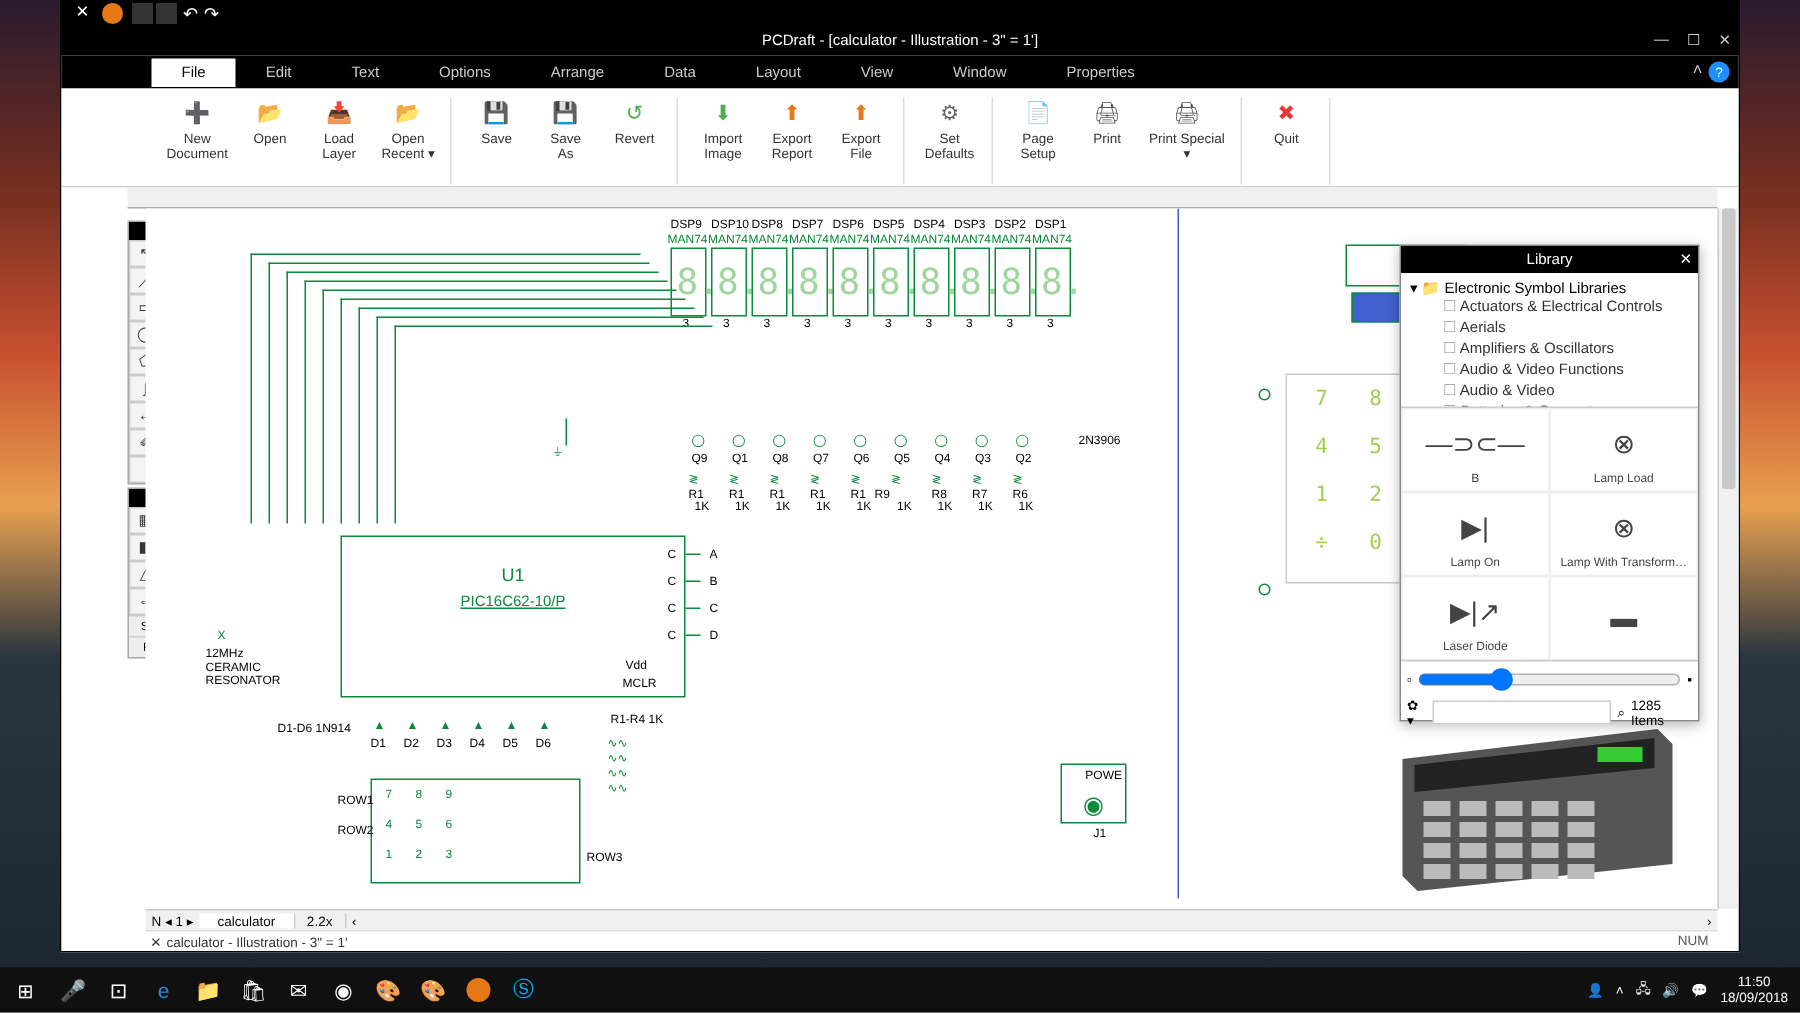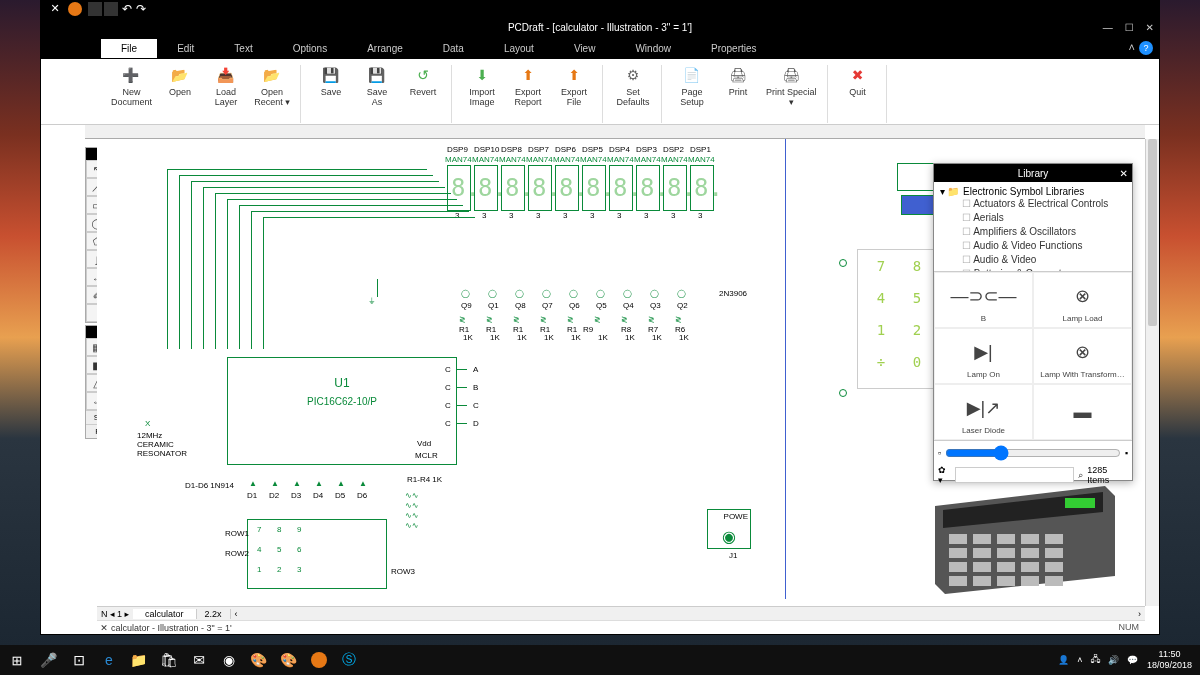--- a/index.html
+++ b/index.html
@@ -37,21 +37,21 @@
 
 
 .canvas-wrap { flex:1; position:relative; background:#fff; overflow:hidden; }
 .hruler { position:absolute; top:0; left:44px; right:14px; height:14px; background:#f0f0f0; border-bottom:1px solid #aaa; }
 .canvas { position:absolute; top:14px; left:56px; right:14px; bottom:28px; background:#fff; overflow:hidden; }
 
 
 .schem { position:absolute; inset:0; }
 .chip { position:absolute; border:1px solid #0a8a3a; background:#fff; font-size:10px; text-align:center; color:#0a8a3a; }
 .chip .name { color:#0a8a3a; font-size:12px; }
-.chip .sub { color:#0a8a3a; font-size:10px; margin-top:6px; }
+.chip .sub { color:#0a8a3a; font-size:10px; margin-top:6px;text-decoration:underline; }
 .wire { position:absolute; background:#0a8a3a; }
 .wireH { height:1px; } .wireV { width:1px; }
 .txt { position:absolute; font-size:8px; color:#0a8a3a; }
 .txtb { position:absolute; font-size:8px; color:#000; }
 
 .dsp7 { position:absolute; width:24px; height:46px; border:1px solid #0a8a3a; }
 .dsp7::after { content:"8."; color:#9ed69e; font-size:24px; position:absolute; top:8px; left:3px; font-family:monospace; }
 
 .keypad { position:absolute; border:1px solid #ccc; background:#fff; }
 .keypad .k { position:absolute; width:22px; height:22px; color:#a0d050; font-size:14px; font-family:monospace; text-align:center; }

